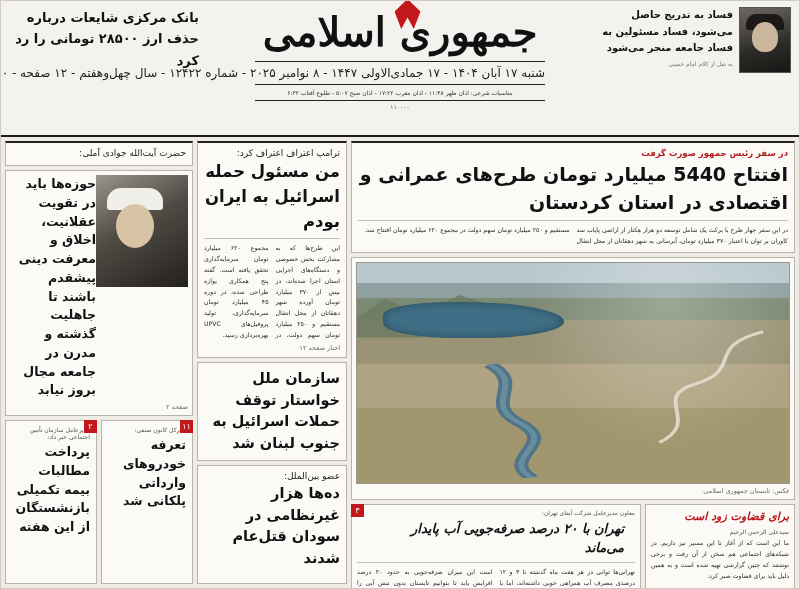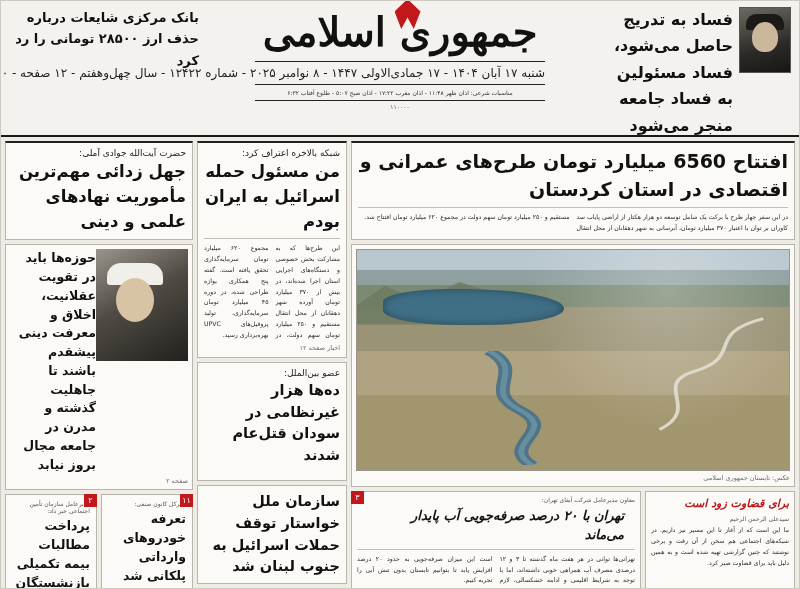--- a/index.html
+++ b/index.html
@@ -65,21 +65,21 @@
     color: #222;
   }
   .logo-strip div { white-space: nowrap; }
   .logo-strip2 {
     margin-top: 3px; width: 290px;
     text-align: center; font-size: 6px; color:#333; line-height:1.6;
     border-bottom: 1px solid #222;
     padding-bottom: 2px;
   }
   .mh-text {
-    font-size: 16px; line-height: 1.65; color: #111;
+    font-size: 10px; line-height: 1.65; color: #111;
     font-weight: bold; text-align: right;
   }
   .portrait {
     width: 52px; height: 66px;
     background: linear-gradient(165deg,#6e6a62,#2d2b28 60%,#171614);
     border: 1px solid #555; flex: 0 0 auto;
     position: relative; overflow:hidden;
   }
   .portrait::after {
     content:""; position:absolute; left:50%; top:22%;
@@ -233,21 +233,22 @@
     <div class="mh-left">
       <div class="mh-text">بانک مرکزی شایعات درباره حذف ارز ۲۸۵۰۰ تومانی را رد کرد</div>
     </div>
   </div>
 
   <div class="content">
 
     <div class="col col-main">
 
       <div class="box rule-top">
-        <div class="headline h-xl">افتتاح 6560 میلیارد تومان طرح‌های عمرانی و اقتصادی در استان کردستان</div>
+        <div class="kicker">در سفر رئیس جمهور صورت گرفت</div>
+        <div class="headline h-xl">افتتاح 5440 میلیارد تومان طرح‌های عمرانی و اقتصادی در استان کردستان</div>
         <div class="hr-thin"></div>
         <div class="para para-cols">در این سفر چهار طرح با برکت یک شامل توسعه دو هزار هکتار از اراضی پایاب سد کاوران بر توان با اعتبار ۳۷۰ میلیارد تومان، آبرسانی به شهر دهقانان از محل انتقال مستقیم و ۲۵۰ میلیارد تومان سهم دولت در مجموع ۶۲۰ میلیارد تومان افتتاح شد.</div>
       </div>
 
       <div class="box" style="padding:4px;">
         <div class="photo-land">
           <div class="hill-dark"></div>
           <div class="lake"></div>
           <div class="river">
             <svg viewBox="0 0 100 100" preserveAspectRatio="none">
@@ -277,42 +278,41 @@
           <div class="hr-thin"></div>
           <div class="para para-cols">تهرانی‌ها توانی در هر هفت ماه گذشته تا ۳ و ۱۲ درصدی مصرف آب همراهی خوبی داشته‌اند، اما با توجه به شرایط اقلیمی و ادامه خشکسالی، لازم است این میزان صرفه‌جویی به حدود ۲۰ درصد افزایش یابد تا بتوانیم تابستان بدون تنش آبی را تجربه کنیم.</div>
 
         </div>
       </div>
 
     </div>
 
     <div class="col col-mid">
       <div class="box rule-top">
-        <div class="overline">شبکه بالاخره اعتراف کرد:</div>
+        <div class="overline">ترامپ اعتراف اعتراف کرد:</div>
         <div class="headline h-lg">من مسئول حمله اسرائیل به ایران بودم</div>
         <div class="hr-thin"></div>
         <div class="para para-cols">این طرح‌ها که به مشارکت بخش خصوصی و دستگاه‌های اجرایی استان اجرا شده‌اند، در بیش از ۳۷۰ میلیارد تومان آورده شهر دهقانان از محل انتقال مستقیم و ۲۵۰ میلیارد تومان سهم دولت، در مجموع ۶۲۰ میلیارد تومان سرمایه‌گذاری تحقق یافته است. گفته پنج همکاری یواژه طراحی شده، در دوره ۴۵ میلیارد تومان سرمایه‌گذاری، تولید پروفیل‌های UPVC بهره‌برداری رسید.</div>
         <div class="byline">اخبار صفحه ۱۲</div>
       </div>
 
+      <div class="box">
+        <div class="headline h-md">سازمان ملل خواستار توقف حملات اسرائیل به جنوب لبنان شد</div>
+      </div>
+
       <div class="box" style="flex:1 1 auto;">
         <div class="overline">عضو بین‌الملل:</div>
         <div class="headline h-md">ده‌ها هزار غیرنظامی در سودان قتل‌عام شدند</div>
       </div>
-
-      <div class="box">
-        <div class="headline h-md">سازمان ملل خواستار توقف حملات اسرائیل به جنوب لبنان شد</div>
-      </div>
     </div>
 
     <div class="col col-right">
 
       <div class="box rule-top">
         <div class="overline">حضرت آیت‌الله جوادی آملی:</div>
-        <div class="headline h-lg">جهل زدائی مهم‌ترین مأموریت نهادهای علمی و دینی</div>
       </div>
 
       <div class="box" style="padding:4px;">
         <div style="display:flex;gap:0;align-items:flex-start;">
           <div class="photo photo-cleric" style="flex:0 0 92px;"></div>
           <div class="headline h-sm" style="flex:1 1 auto;">حوزه‌ها باید در تقویت عقلانیت، اخلاق و معرفت دینی پیشقدم باشند تا جاهلیت گذشته و مدرن در جامعه مجال بروز نیابد</div>
         </div>
         <div class="byline">صفحه ۲</div>
       </div>
 

